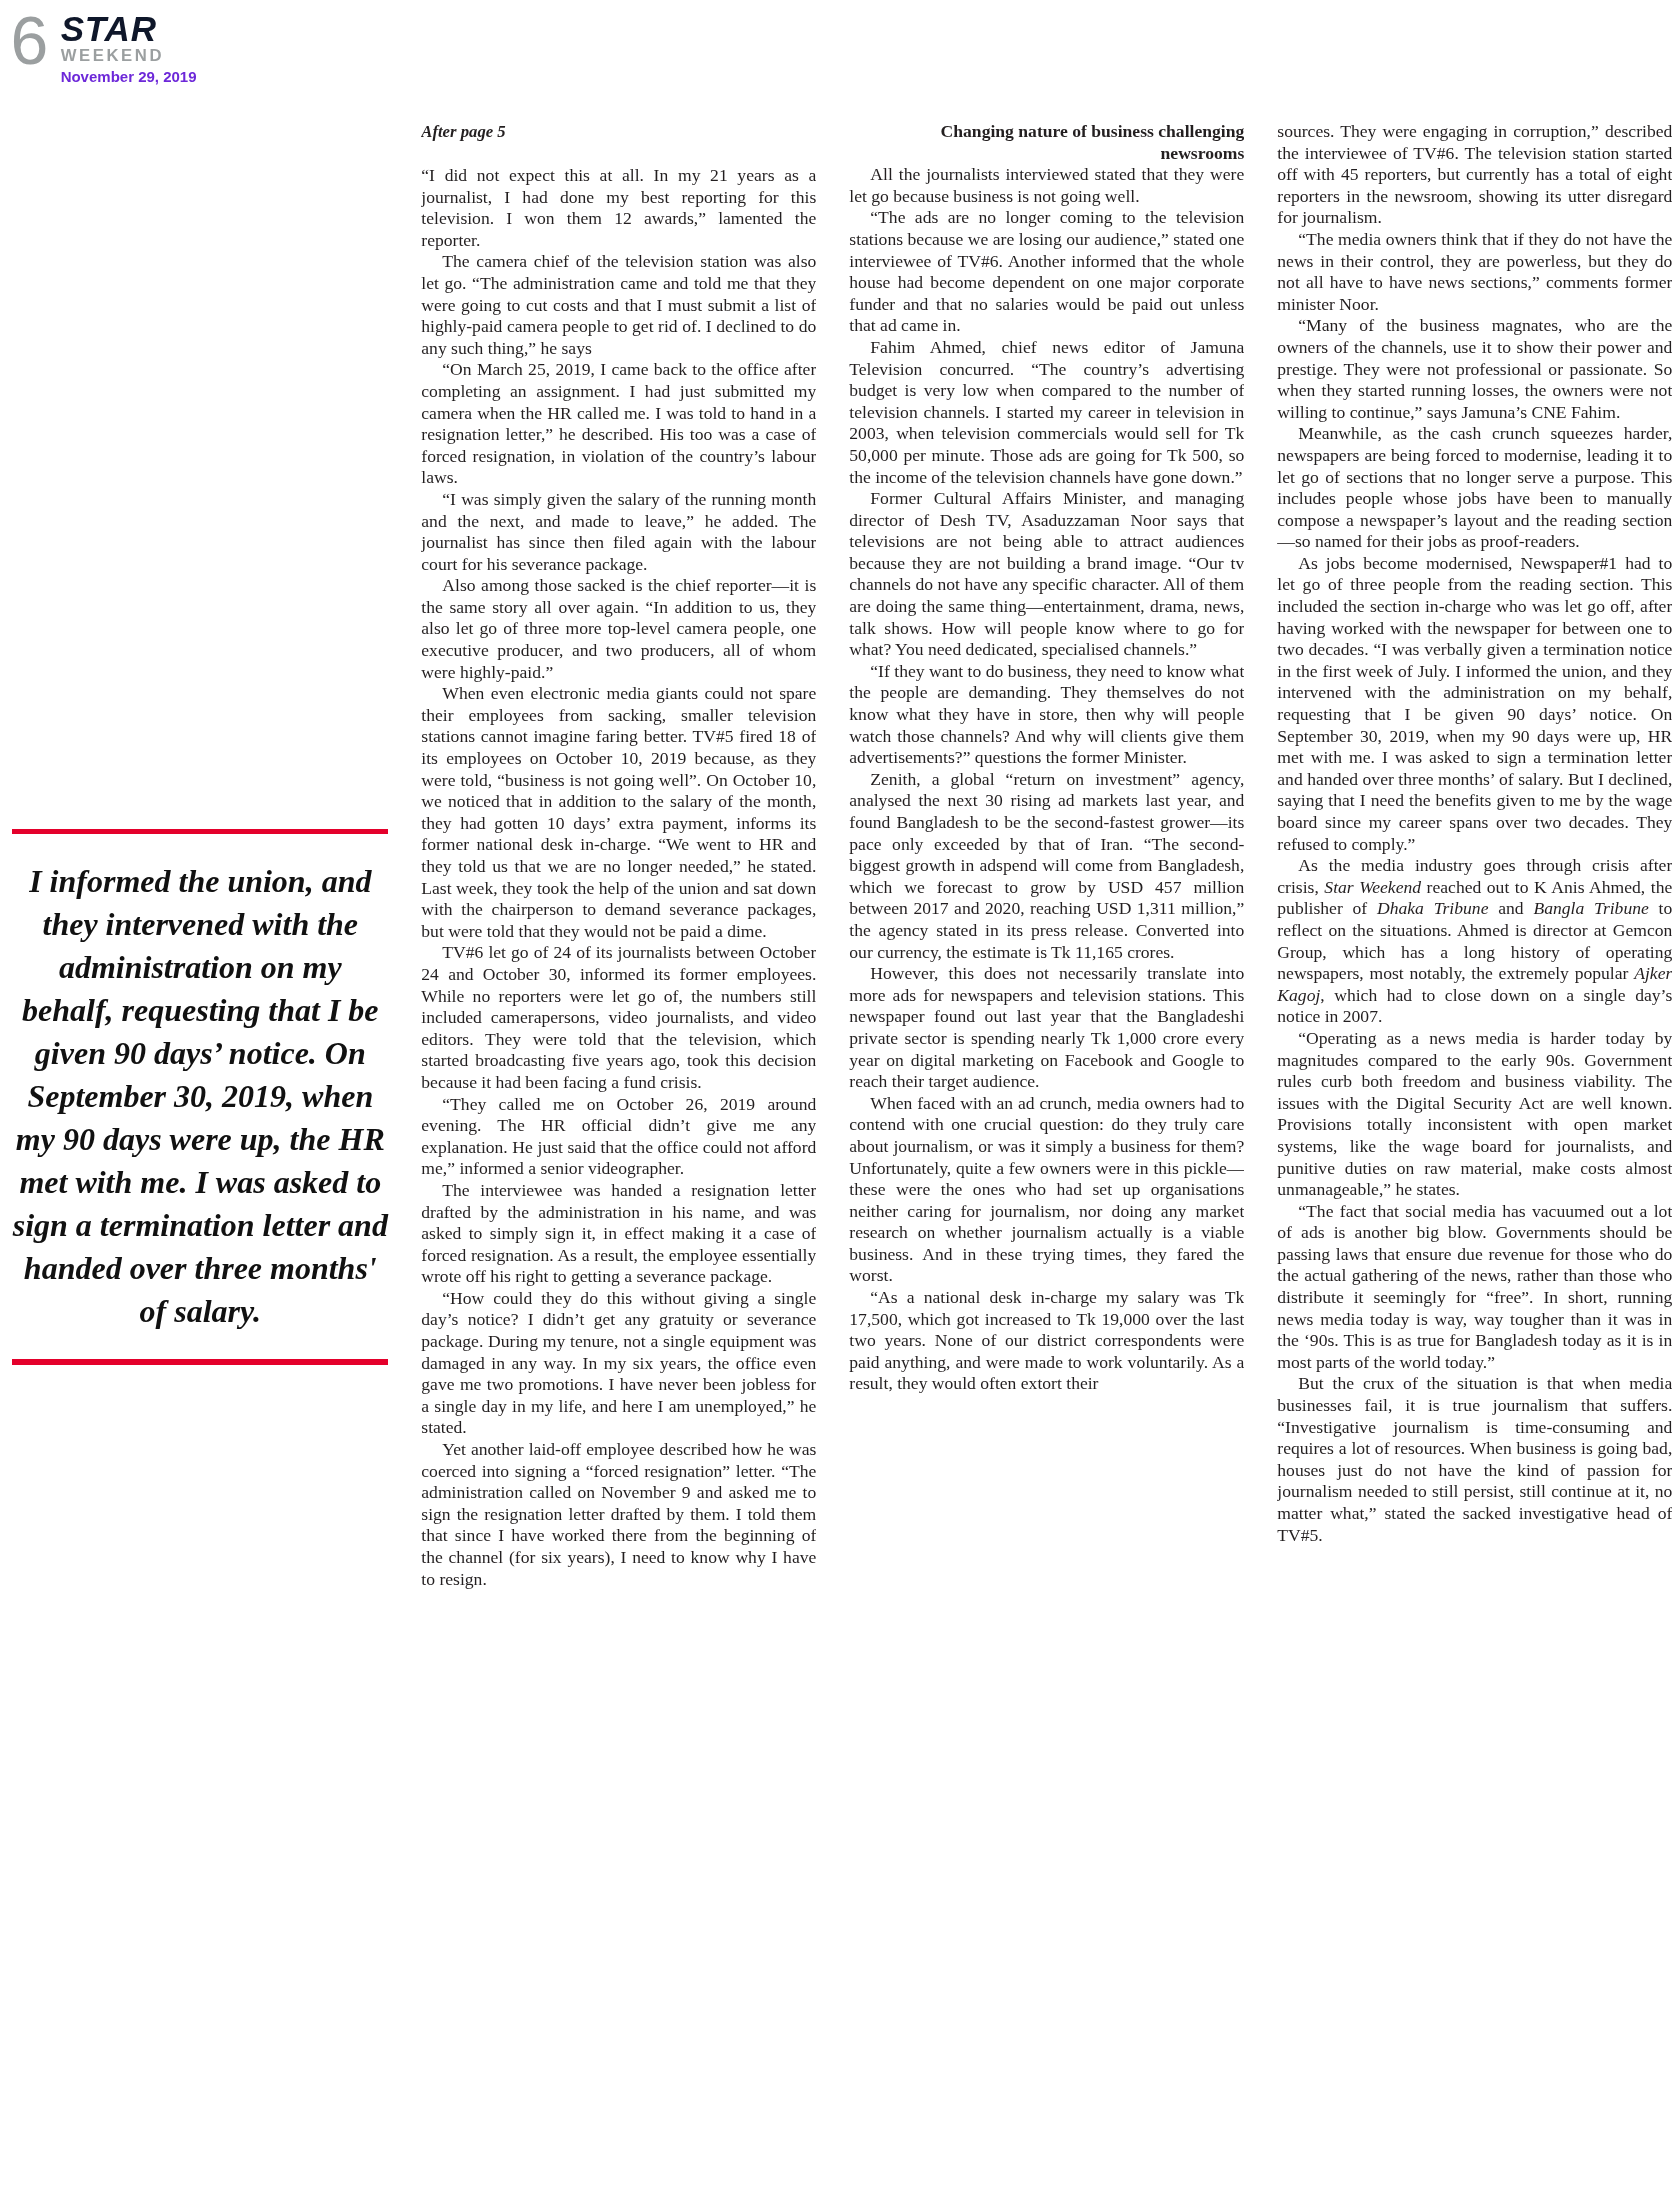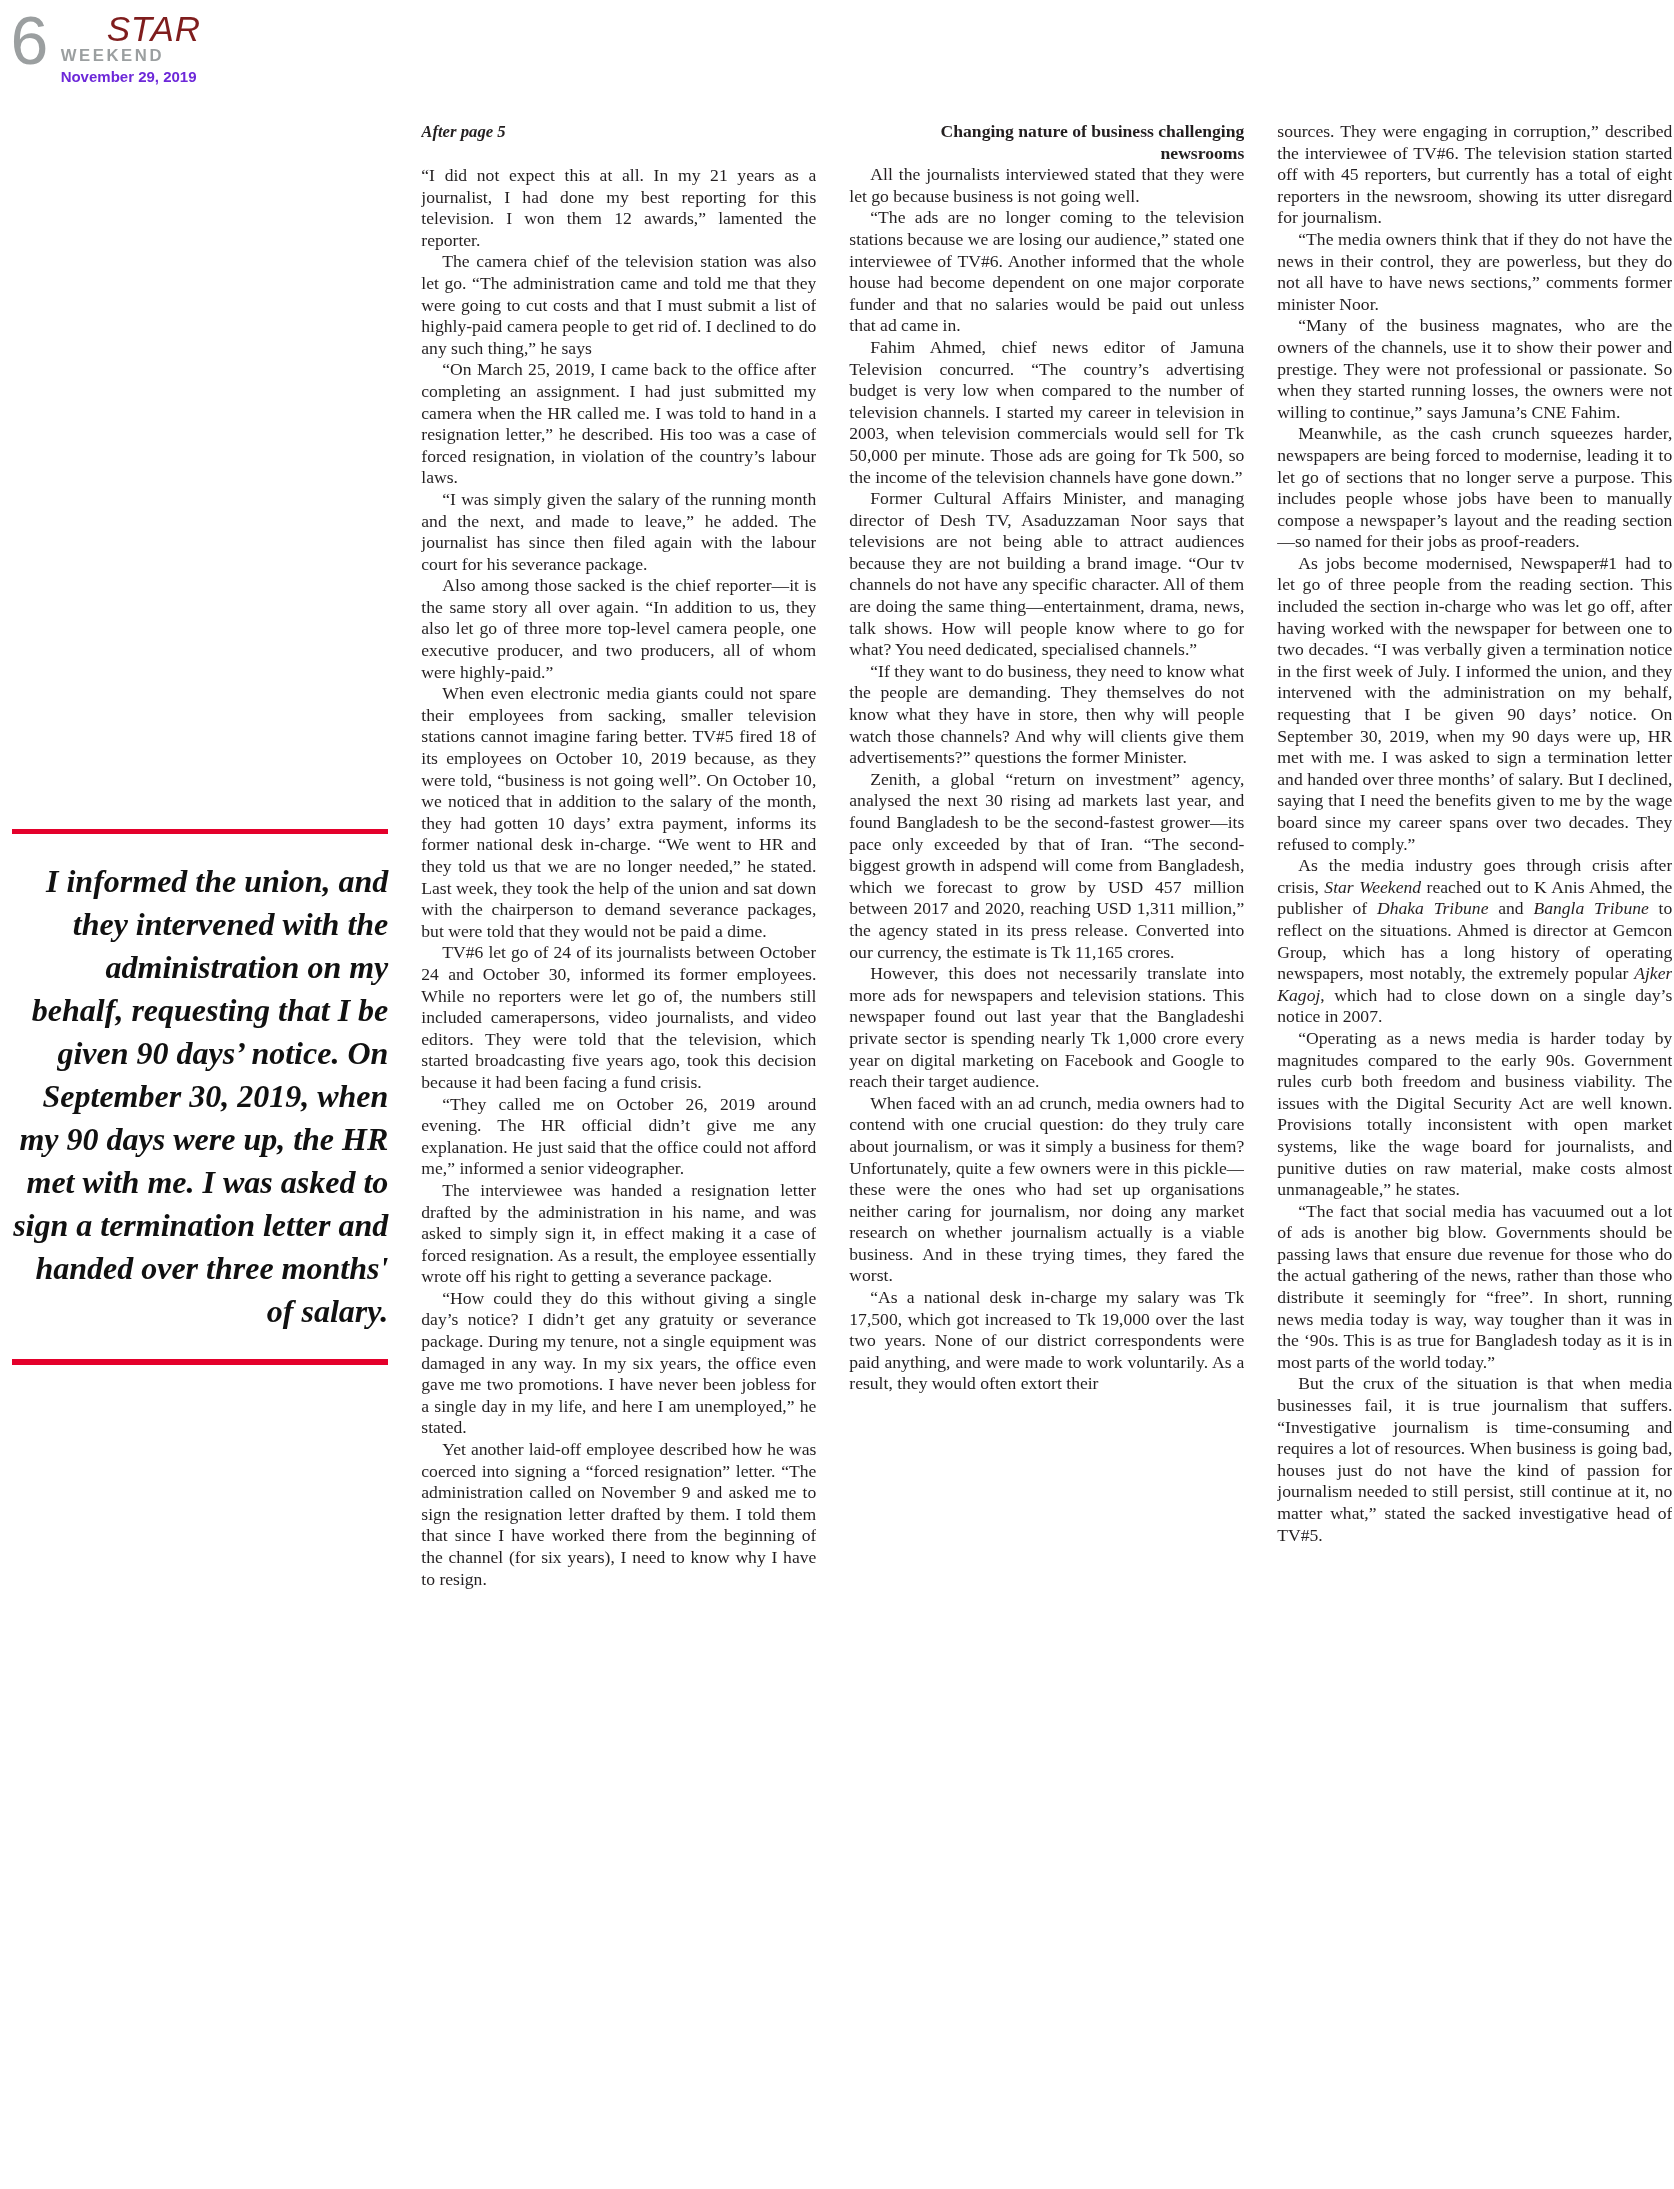--- a/index.html
+++ b/index.html
@@ -11,22 +11,22 @@
   .page { position:absolute; inset:0; background:#ffffff; }
 
   
   .masthead { position:absolute; top:5.3px; left:10.5px; display:flex; align-items:flex-start; }
   .page-number {
     font-family:"Liberation Sans", sans-serif; font-size:68px; line-height:70px;
     color:#9b9fa0; font-weight:400; margin-right:12.3px;
   }
   .brand { padding-top:5.3px; }
   .brand-star {
-    font-family:"Liberation Sans", sans-serif; font-weight:400; font-style:italic;
-    font-size:35px; line-height:35px; color:#7f1d1d; letter-spacing:0.9px;margin-left:46px;
+    font-family:"Liberation Sans", sans-serif; font-weight:700; font-style:italic;
+    font-size:35px; line-height:35px; color:#0f172a; letter-spacing:0.9px;
   }
   .brand-weekend {
     font-family:"Liberation Sans", sans-serif; font-size:16.7px; line-height:19.3px;
     color:#9b9fa0; letter-spacing:2.6px; font-weight:700;
   }
   .brand-date {
     font-family:"Liberation Sans", sans-serif; font-size:15px; line-height:19.3px;
     color:#6d28d9; margin-top:1.8px;font-weight:bold;
   }
 
@@ -37,21 +37,21 @@
   }
   .col { width:395px; height:2065px; overflow:hidden; }
 
   
   .quote-col { width:376px; }
   .pull-quote { margin-top:708px; }
   .rule { height:5.3px; background:#e4002b; width:100%; }
   .quote-text {
     margin:26px 0 26px 0;
     font-family:"Liberation Serif", serif; font-style:italic; font-weight:700;
-    font-size:32px; line-height:43px; color:#111111; text-align:right;
+    font-size:32px; line-height:43px; color:#111111; text-align:center;
   }
 
   
   .after-note {
     font-style:italic; font-weight:700; font-size:16.7px; line-height:21px;
     margin-bottom:23px;
   }
   .para {
     font-size:17.6px; line-height:21.6px; text-align:justify;
     text-indent:21px; color:#231f20;

